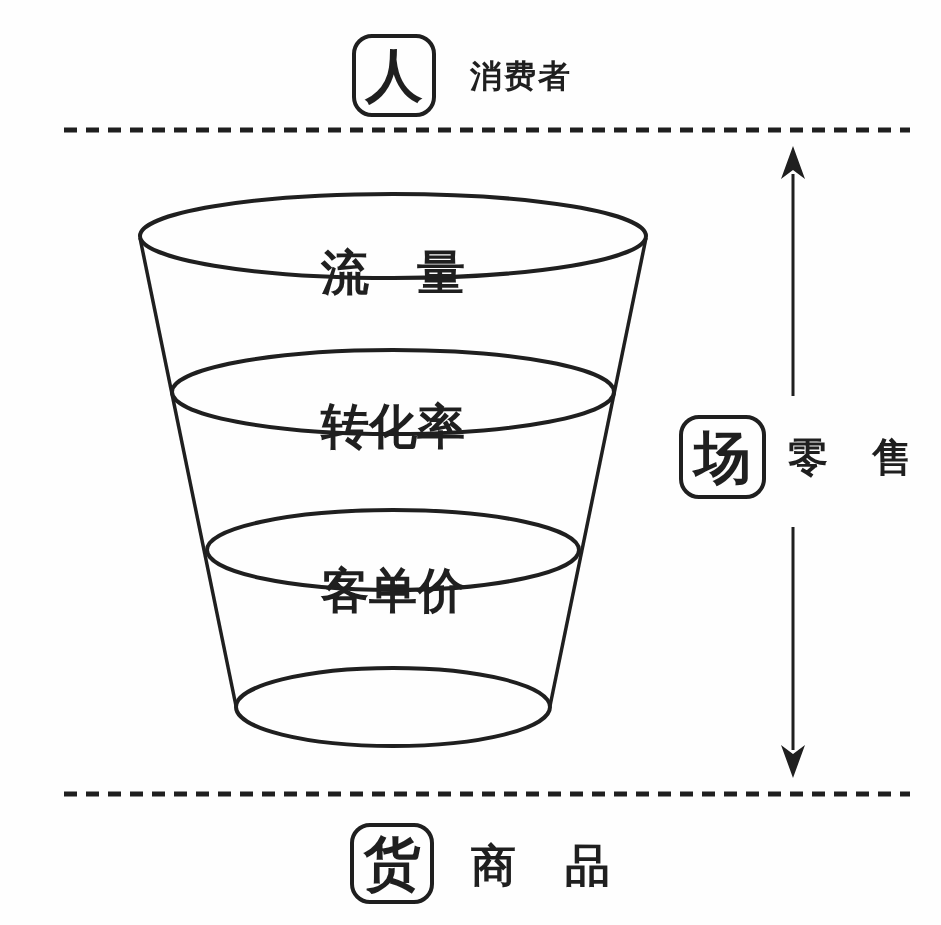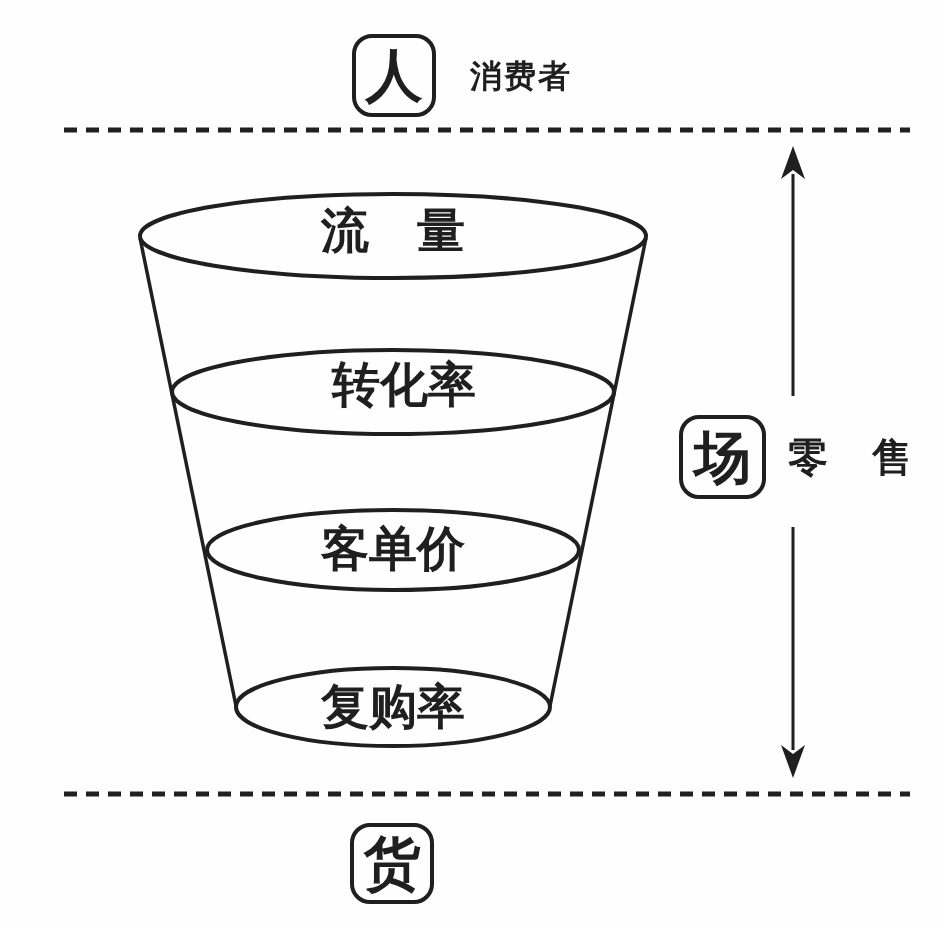--- a/index.html
+++ b/index.html
@@ -55,23 +55,24 @@
 
   .funnel-label {
     position: absolute;
     left: 0;
     width: 786px;            
     text-align: center;
     font-weight: 700;
     font-size: 48px;
     line-height: 50px;
     white-space: nowrap;
+    margin-top: 42px;
   }
   .fl-0 { top: 206px; }
-  .fl-1 { top: 360px; padding-left: 11px; }
+  .fl-1 { top: 360px; }
   .fl-2 { top: 524px; font-family: Liberation Serif, serif; }
   .fl-3 { top: 682px; }
 </style>
 </head>
 <body>
 
 <div class="canvas">
 
   <svg class="art" viewBox="0 0 941 925" aria-hidden="true">
 
@@ -92,24 +93,24 @@
   </svg>
 
   <div class="badge badge-person">
     <span>人</span>
   </div>
   <div class="side-label lbl-consumer">消费者</div>
 
   <div class="funnel-label fl-0">流　量</div>
   <div class="funnel-label fl-1">转化率</div>
   <div class="funnel-label fl-2">客单价</div>
-  <div class="funnel-label fl-3">复购率</div>
 
   <div class="badge badge-place">
     <span>场</span>
   </div>
   <div class="side-label lbl-retail">零　售</div>
 
   <div class="badge badge-goods">
     <span>货</span>
   </div>
+  <div class="side-label lbl-merchandise">商　品</div>
 
 </div>
 
 </body></html>

